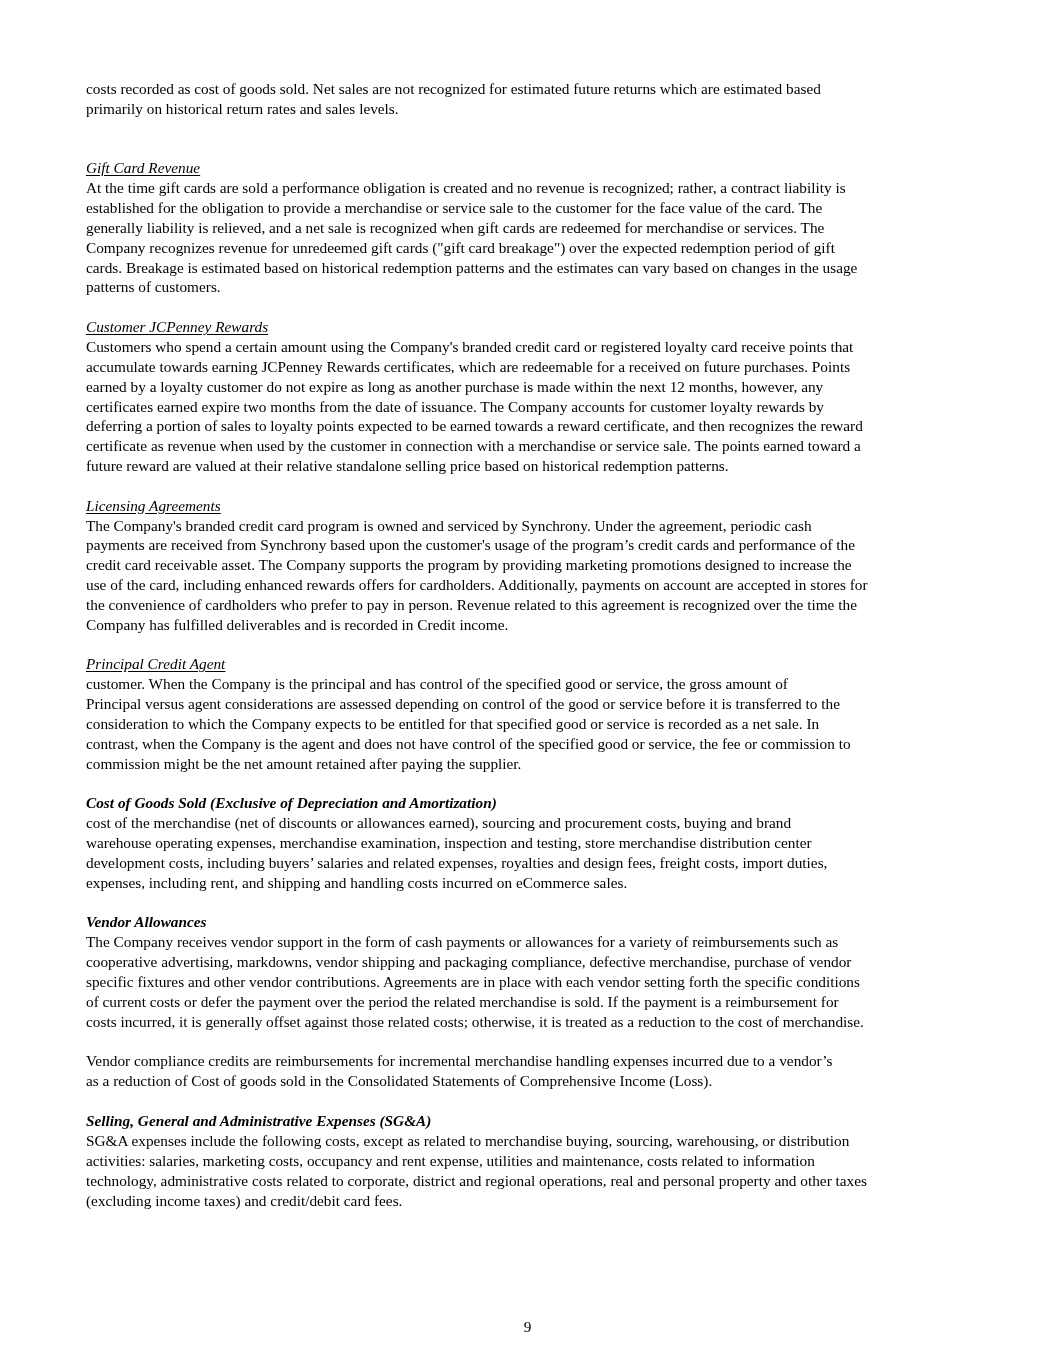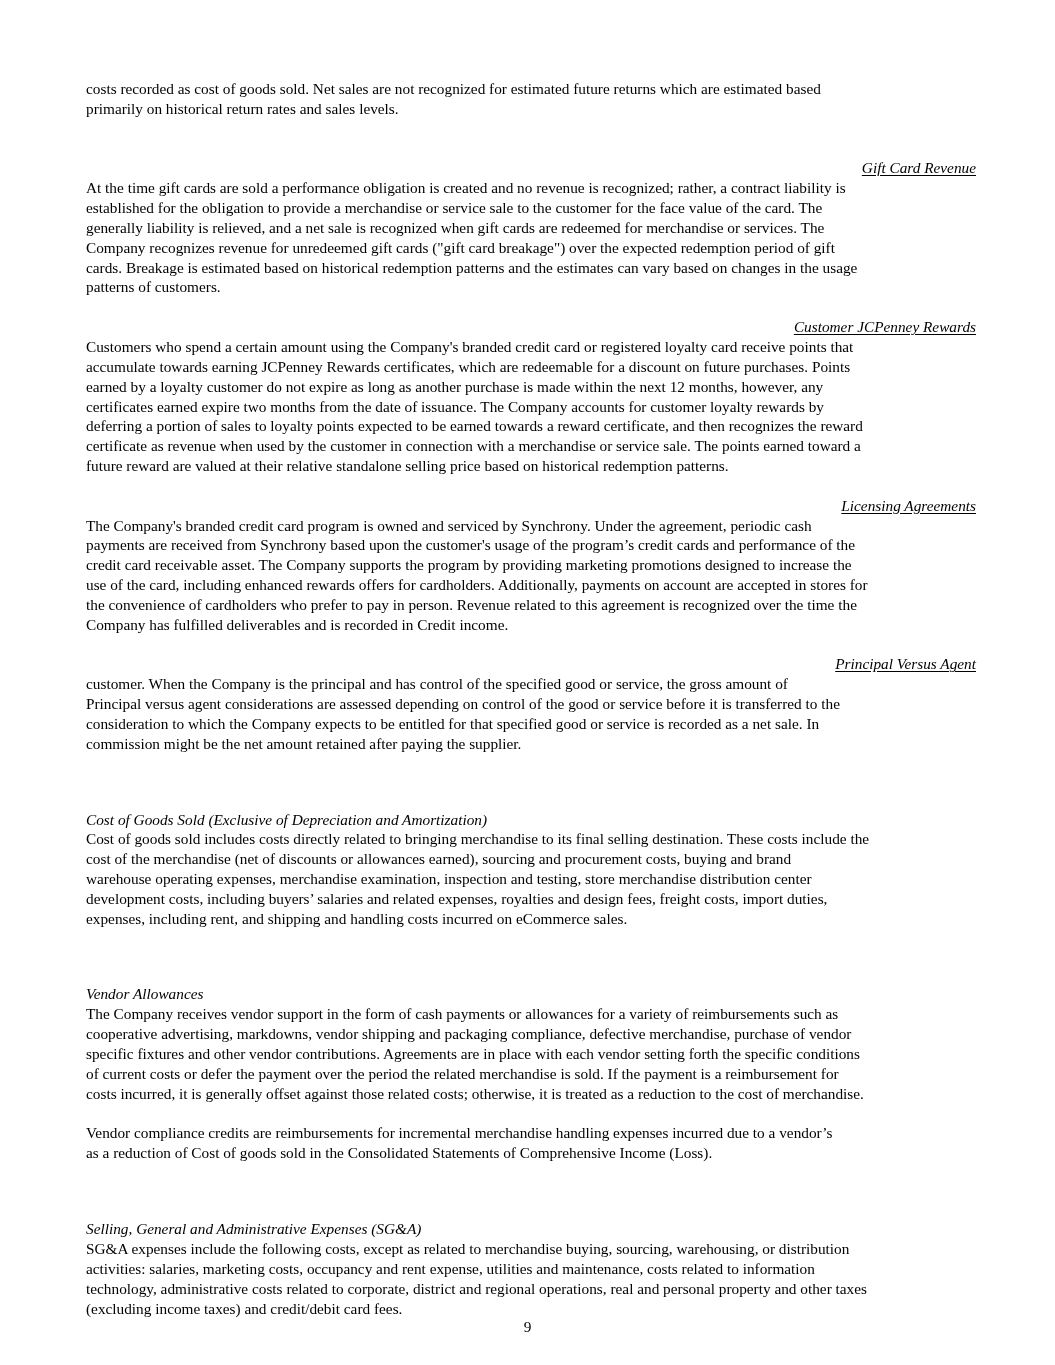--- a/index.html
+++ b/index.html
@@ -29,26 +29,24 @@
     .block {
       margin: 0;
     }
     .gap {
       height: 19.85px;
     }
     .heading-underline {
       font-style: italic;
       text-decoration: underline;
       text-underline-offset: 2px;
-      text-align: right;
     }
     .heading-bold {
       font-style: italic;
-      font-weight: normal;
-      margin-top: 36px;
+      font-weight: bold;
     }
     .page-number {
       position: absolute;
       left: 0;
       width: 1055px;
       top: 1317px;
       text-align: center;
     }
     .l { display: block; white-space: nowrap; }
   </style>
@@ -76,21 +74,21 @@
       <span class="l">patterns of customers.</span>
     </p>
   </section>
 
   <div class="gap"></div>
 
   <section>
     <div class="heading-underline l">Customer JCPenney Rewards</div>
     <p class="block">
       <span class="l">Customers who spend a certain amount using the Company's branded credit card or registered loyalty card receive points that</span>
-      <span class="l">accumulate towards earning JCPenney Rewards certificates, which are redeemable for a discount on future purchases.  Points</span>
+      <span class="l">accumulate towards earning JCPenney Rewards certificates, which are redeemable for a received on future purchases.  Points</span>
       <span class="l">earned by a loyalty customer do not expire as long as another purchase is made within the next 12 months, however, any</span>
       <span class="l">certificates earned expire two months from the date of issuance.  The Company accounts for customer loyalty rewards by</span>
       <span class="l">deferring a portion of sales to loyalty points expected to be earned towards a reward certificate, and then recognizes the reward</span>
       <span class="l">certificate as revenue when used by the customer in connection with a merchandise or service sale.  The points earned toward a</span>
       <span class="l">future reward are valued at their relative standalone selling price based on historical redemption patterns.</span>
     </p>
   </section>
 
   <div class="gap"></div>
 
@@ -102,35 +100,35 @@
       <span class="l">credit card receivable asset. The Company supports the program by providing marketing promotions designed to increase the</span>
       <span class="l">use of the card, including enhanced rewards offers for cardholders. Additionally, payments on account are accepted in stores for</span>
       <span class="l">the convenience of cardholders who prefer to pay in person. Revenue related to this agreement is recognized over the time the</span>
       <span class="l">Company has fulfilled deliverables and is recorded in Credit income.</span>
     </p>
   </section>
 
   <div class="gap"></div>
 
   <section>
-    <div class="heading-underline l">Principal Versus Agent</div>
+    <div class="heading-underline l">Principal Credit Agent</div>
     <p class="block">
       <span class="l">customer.  When the Company is the principal and has control of the specified good or service, the gross amount of</span>
       <span class="l">Principal versus agent considerations are assessed depending on control of the good or service before it is transferred to the</span>
       <span class="l">consideration to which the Company expects to be entitled for that specified good or service is recorded as a net sale. In</span>
+      <span class="l">contrast, when the Company is the agent and does not have control of the specified good or service, the fee or commission to</span>
       <span class="l">commission might be the net amount retained after paying the supplier.</span>
     </p>
   </section>
 
   <div class="gap"></div>
 
   <section>
     <div class="heading-bold l">Cost of Goods Sold (Exclusive of Depreciation and Amortization)</div>
     <p class="block">
-      <span class="l">Cost of goods sold includes costs directly related to bringing merchandise to its final selling destination. These costs include the</span>
       <span class="l">cost of the merchandise (net of discounts or allowances earned), sourcing and procurement costs, buying and brand</span>
       <span class="l">warehouse operating expenses, merchandise examination, inspection and testing, store merchandise distribution center</span>
       <span class="l">development costs, including buyers’ salaries and related expenses, royalties and design fees, freight costs, import duties,</span>
       <span class="l">expenses, including rent, and shipping and handling costs incurred on eCommerce sales.</span>
     </p>
   </section>
 
   <div class="gap"></div>
 
   <section>

